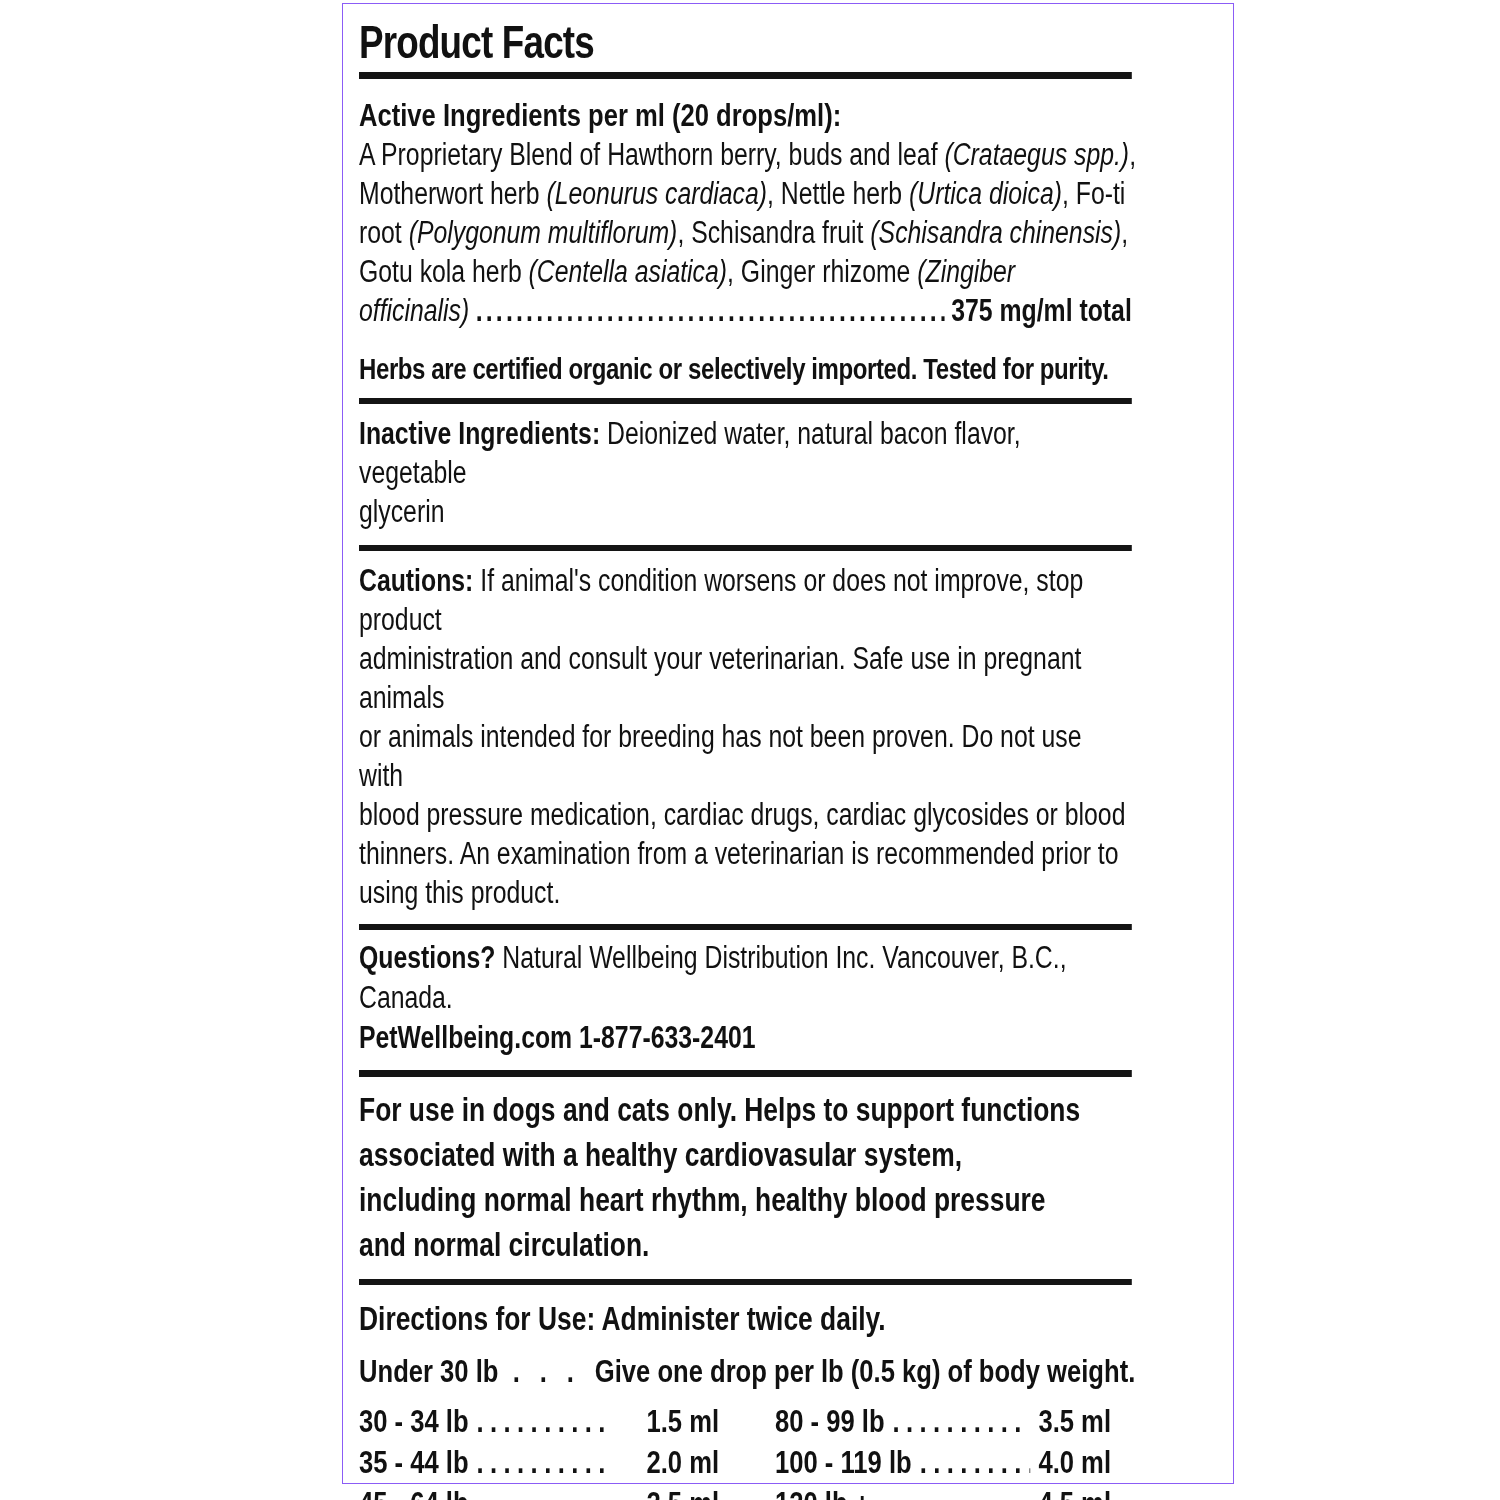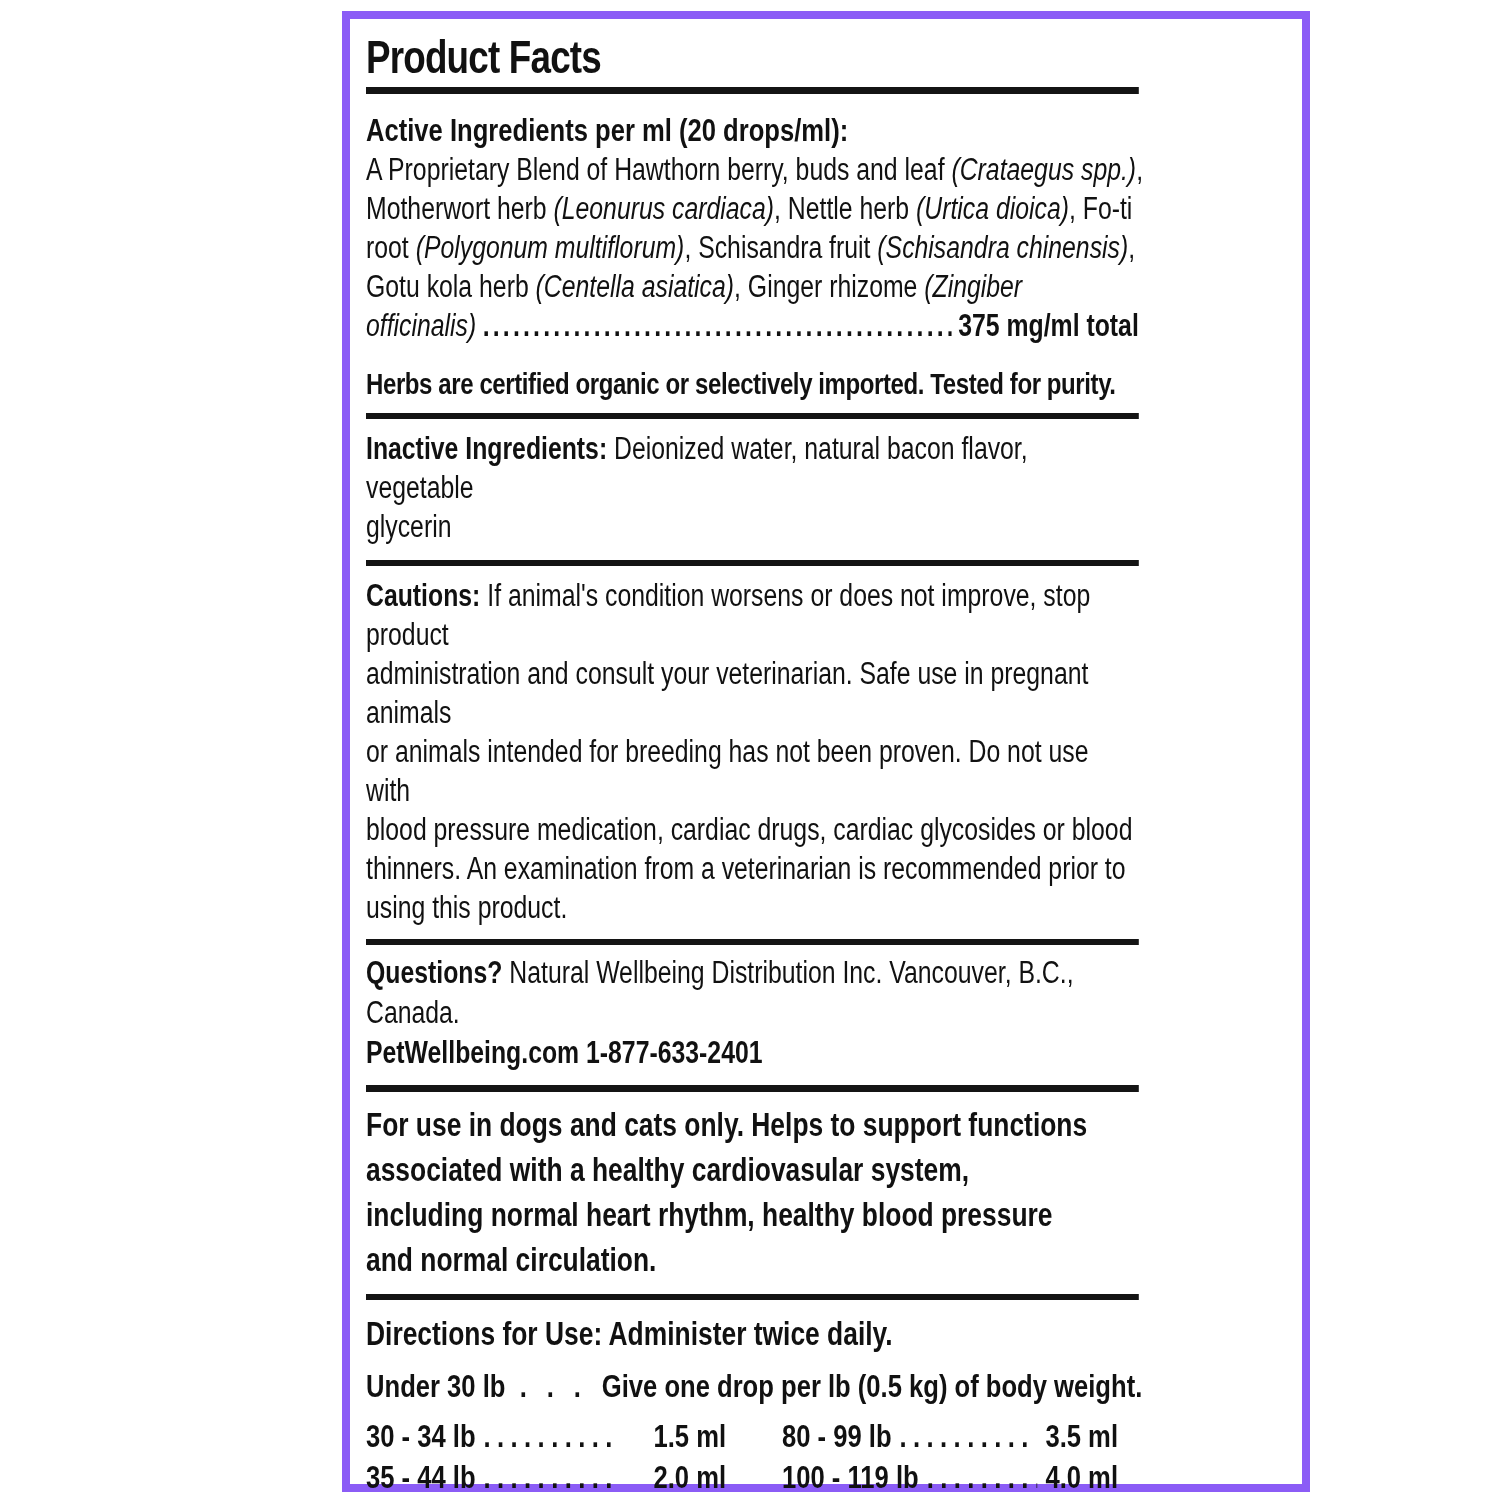--- a/index.html
+++ b/index.html
@@ -2,22 +2,22 @@
 <html><head>
 <meta charset="utf-8">
 <style>
   html,body{margin:0;padding:0;}
   body{
     width:1500px;height:1500px;background:#ffffff;
     font-family:"Liberation Sans",sans-serif;color:#111;
     position:relative;overflow:hidden;
   }
   .label-box{
-    position:absolute;left:342px;top:11px;width:968px;height:1481px;
-    border:8px solid #8b5cf6;background:#fff;box-sizing:border-box;
+    position:absolute;left:342px;top:3px;width:892px;height:1481px;
+    border:1px solid #8b5cf6;background:#fff;box-sizing:border-box;
   }
   .content{
     position:absolute;left:16px;top:6px;width:966px;
     transform:scaleX(0.8);transform-origin:top left;
   }
   .rule{height:6px;background:#141414;width:100%;}
   .rule.thick{height:7px;}
   h1{
     font-size:46px;line-height:52px;margin:6px 0 4px 0;
     font-weight:bold;letter-spacing:-1px;

